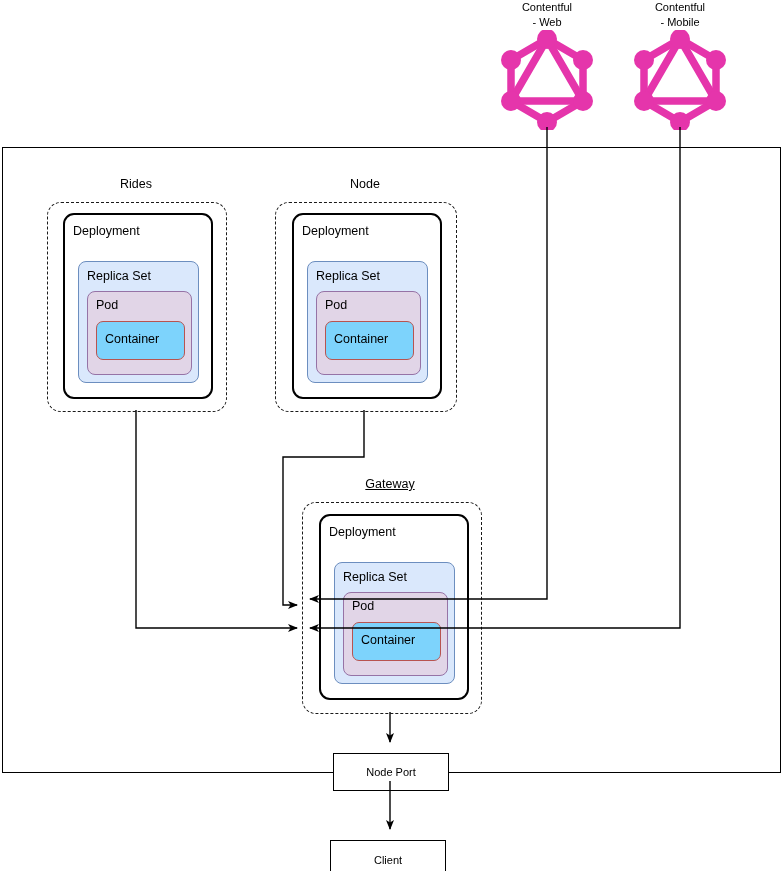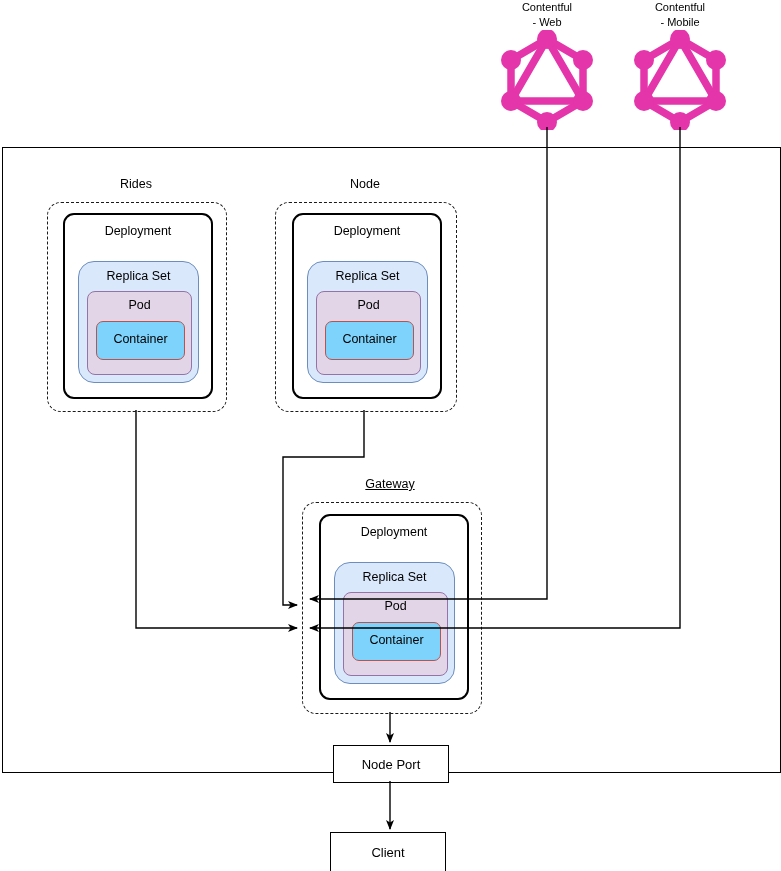--- a/index.html
+++ b/index.html
@@ -7,28 +7,28 @@
        font-family:"Liberation Sans","DejaVu Sans",sans-serif;color:#000;}
   #stage{position:absolute;left:0;top:0;width:781px;height:871px;}
   svg#wires{position:absolute;left:0;top:0;width:781px;height:871px;}
 
   .cluster-box{position:absolute;border:1.6px solid #000;background:transparent;}
 
   .ns{position:absolute;border:1.6px dashed #1a1a1a;border-radius:14px;background:#fff;}
   .ns-title{position:absolute;text-align:center;font-size:12.5px;color:#000;}
 
   .deployment{position:absolute;border:2.2px solid #000;border-radius:11px;background:#fff;}
-  .replicaset{position:absolute;border:1.2px solid #6c8ebf;border-radius:16px;background:#dae8fc;}
+  .replicaset{position:absolute;border:1.2px solid #6c8ebf;border-radius:8px;background:#dae8fc;}
   .pod{position:absolute;border:1.2px solid #9673a6;border-radius:8px;background:#e1d5e7;}
   .container{position:absolute;border:1.4px solid #b85450;border-radius:7px;background:#7dd3fc;}
 
-  .boxtext{position:absolute;left:0;right:0;text-align:center;font-size:12.5px;color:#000;}
+  .boxtext{position:absolute;left:0;right:0;text-align:left;font-size:12.5px;color:#000;padding-left:8px;}
 
   .plainbox{position:absolute;border:1.4px solid #000;background:#fff;
-            display:flex;align-items:center;justify-content:center;font-size:13px;}
+            display:flex;align-items:center;justify-content:center;font-size:11px;margin-top:8px;}
 
   .gqwrap{position:absolute;}
   .gqlabel{position:absolute;left:50%;transform:translateX(-50%);top:0;
            text-align:center;font-size:11px;line-height:15px;white-space:pre-line;}
 </style>
 </head>
 <body>
 
 <div id="stage">
 

